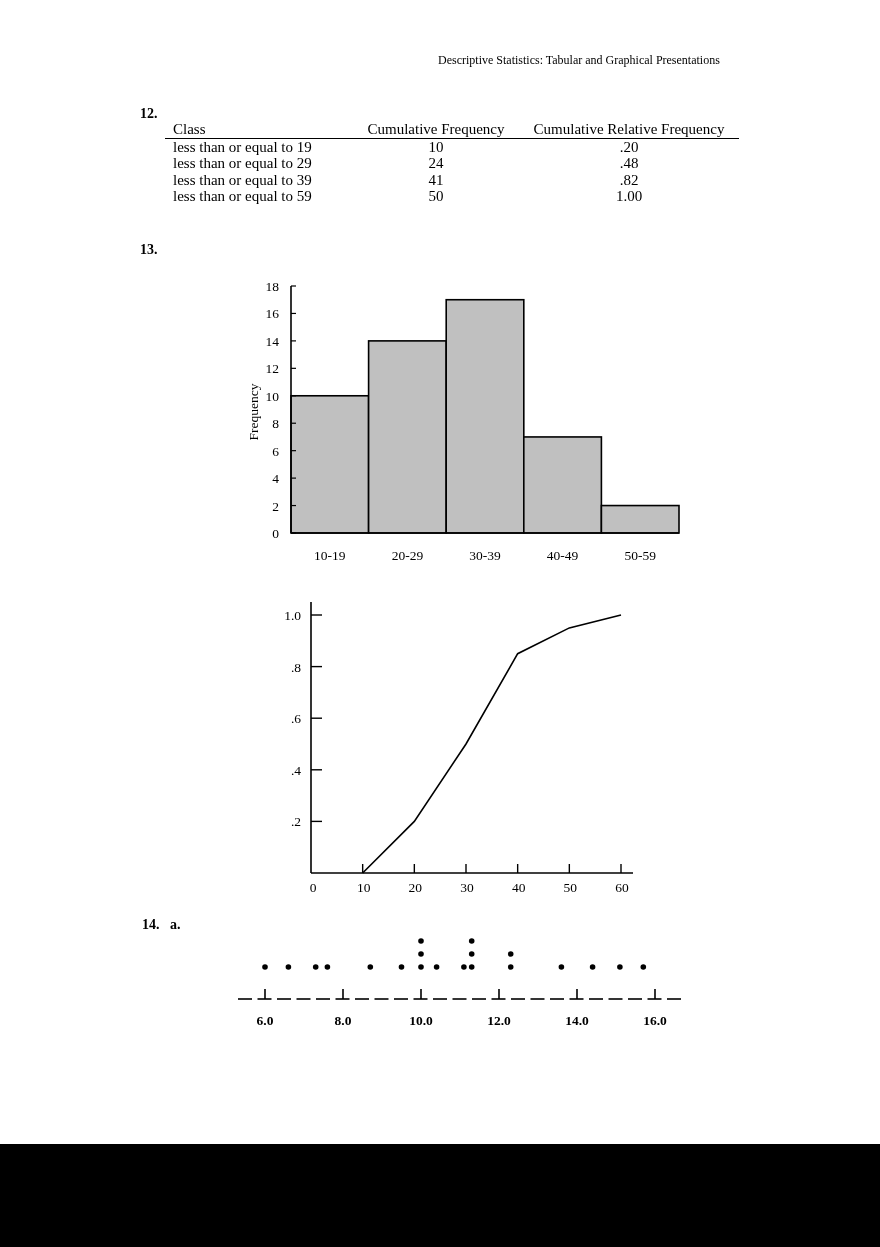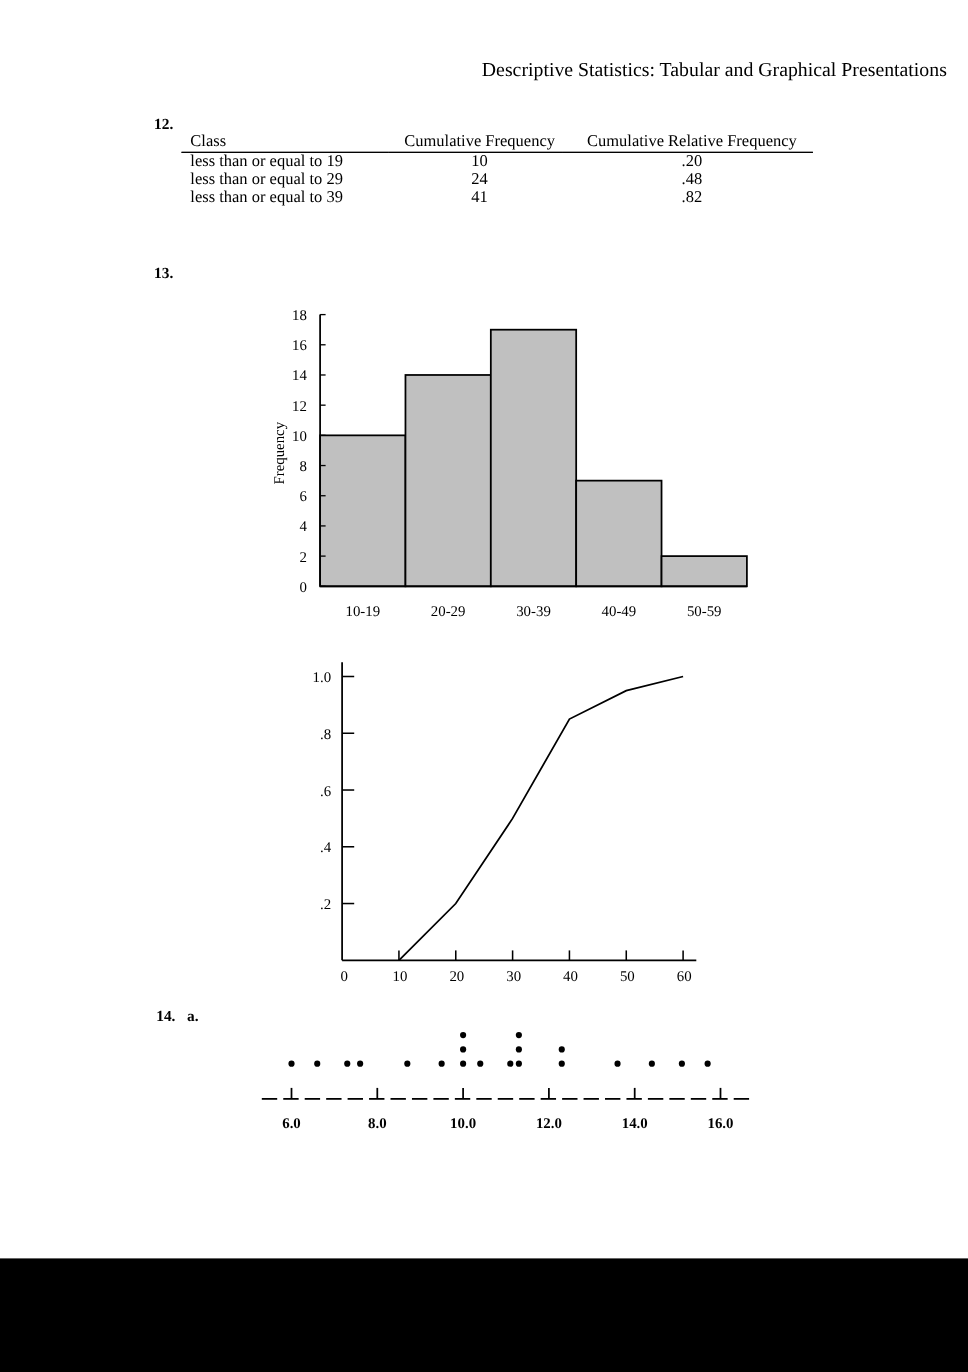--- a/index.html
+++ b/index.html
@@ -1,18 +1,18 @@
 <!DOCTYPE html>
 <html><head>
 <meta charset="utf-8">
 <style>
   html,body{margin:0;padding:0;}
   body{width:880px;height:1247px;background:#fff;position:relative;overflow:hidden;font-family:"Liberation Serif","DejaVu Serif",serif;color:#000;}
   .abs{position:absolute;}
-  .header{left:438px;top:53px;font-size:18px;white-space:nowrap;}
+  .header{left:438px;top:53px;font-size:12px;white-space:nowrap;}
   .qnum{font-size:14px;font-weight:bold;}
   table.cf{position:absolute;left:165px;top:121px;border-collapse:collapse;font-size:15px;line-height:16.5px;}
   table.cf th{font-weight:normal;text-align:left;border-bottom:1.5px solid #000;padding:0 0 0 8px;white-space:nowrap;}
   table.cf td{padding:0 0 0 8px;white-space:nowrap;margin-top:38px;}
   table.cf th.c2,table.cf td.c2{text-align:center;width:150px;}
   table.cf th.c3,table.cf td.c3{text-align:center;width:220px;}
   table.cf th.c1,table.cf td.c1{width:180px;}
   .footer-bar{left:0;top:1144px;width:880px;height:103px;background:#000;}
   svg text{font-family:"Liberation Serif","DejaVu Serif",serif;}
 </style>
@@ -38,20 +38,25 @@
     </tr>
     <tr>
       <td class="c1">less than or equal to 29</td>
       <td class="c2">24</td>
       <td class="c3">.48</td>
     </tr>
     <tr>
       <td class="c1">less than or equal to 39</td>
       <td class="c2">41</td>
       <td class="c3">.82</td>
+    </tr>
+    <tr>
+      <td class="c1">less than or equal to 59</td>
+      <td class="c2">50</td>
+      <td class="c3">1.00</td>
     </tr>
   </tbody>
 </table>
 
 <div class="abs qnum" style="left:140px;top:242px;">13.</div>
 
 <svg class="abs" style="left:0;top:0;" width="880" height="1140">
   <g id="histogram">
       <rect x="291" y="395.77777777777777" width="77.6" height="137.22222222222223" fill="#c0c0c0" stroke="#000000" stroke-width="1.6"></rect>
       <text x="329.8" y="560" text-anchor="middle" font-size="13.5">10-19</text>

